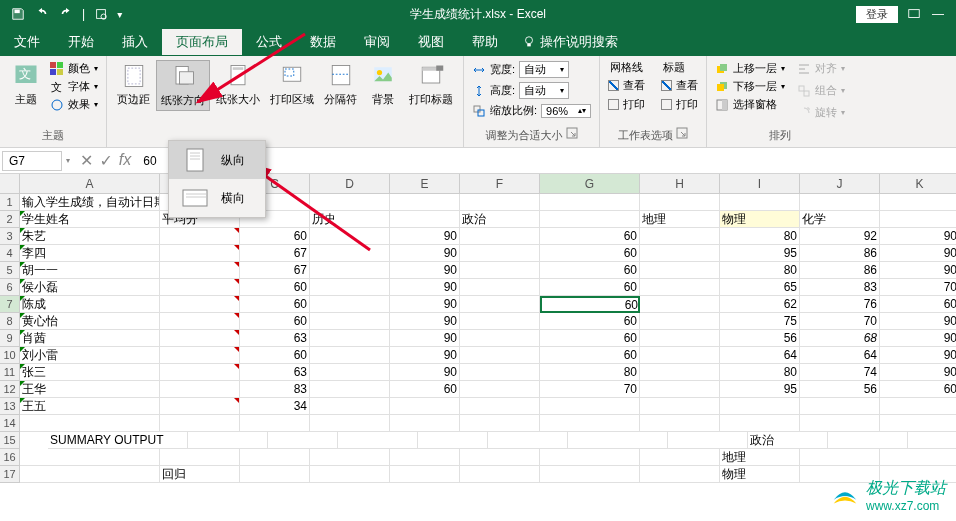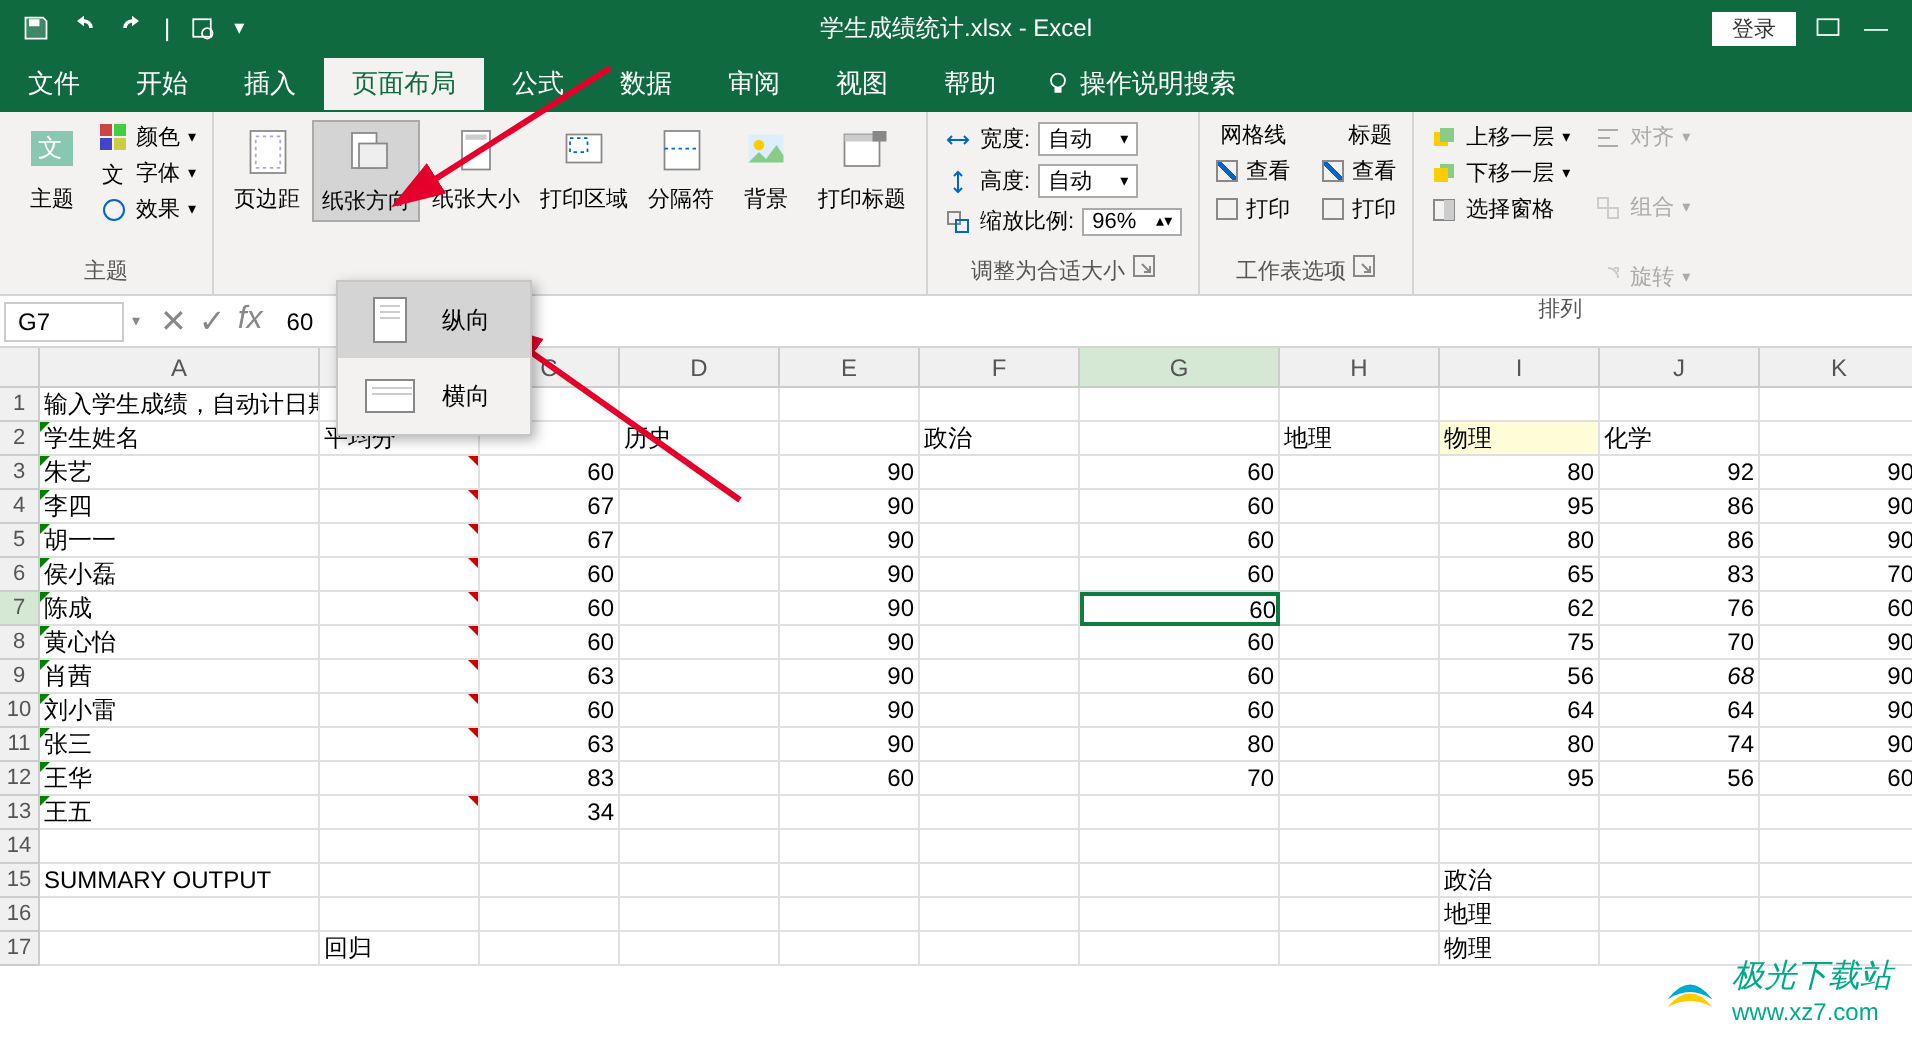--- a/index.html
+++ b/index.html
@@ -271,21 +271,21 @@
         <div class="small-row">
             <span class="chk" style="background:linear-gradient(45deg,transparent 40%,#06c 40%,#06c 60%,transparent 60%);"></span>
             <span>查看</span>
           </div>
         <div class="small-row">
             <span class="chk"></span>
             <span>打印</span>
           </div>
       </div>
       <div style="display:flex;flex-direction:column;gap:2px;font-size:11px;margin-left:10px;">
-        <div style="padding:0 4px;text-align:right;">标题</div>
+        <div style="padding:0 4px;">标题</div>
         <div class="small-row">
             <span class="chk" style="background:linear-gradient(45deg,transparent 40%,#06c 40%,#06c 60%,transparent 60%);"></span>
             <span>查看</span>
           </div>
         <div class="small-row">
             <span class="chk"></span>
             <span>打印</span>
           </div>
       </div>
     </div>
@@ -315,21 +315,21 @@
             <span style="font-size:8px;">▾</span>
           </div>
         <div class="small-row">
             <svg width="14" height="14" viewBox="0 0 14 14">
               <rect x="2" y="2" width="10" height="10" stroke="#888" fill="none"></rect>
               <rect x="7" y="2" width="5" height="10" fill="#ccc"></rect>
             </svg>
             <span>选择窗格</span>
           </div>
       </div>
-      <div style="display:flex;flex-direction:column;gap:18px;margin-left:6px;color:#aaa;">
+      <div style="display:flex;flex-direction:column;gap:5px;margin-left:6px;color:#aaa;">
         <div class="small-row">
             <svg width="14" height="14" viewBox="0 0 14 14">
               <path d="M2 3h10M2 7h6M2 11h10" stroke="#aaa"></path>
             </svg>
             <span>对齐</span>
             <span style="font-size:8px;">▾</span>
           </div>
         <div class="small-row">
             <svg width="14" height="14" viewBox="0 0 14 14">
               <rect x="2" y="2" width="5" height="5" stroke="#ccc" fill="none"></rect>
@@ -614,21 +614,21 @@
           <div class="cell" style="width: 70px;"></div>
           <div class="cell" style="width: 80px;"></div>
           <div class="cell" style="width: 100px;"></div>
           <div class="cell" style="width: 80px;"></div>
           <div class="cell" style="width: 80px;"></div>
           <div class="cell" style="width: 80px;"></div>
           <div class="cell" style="width: 80px;"></div>
         </div>
         <div class="row">
           <div class="row-h">15</div>
-          <div class="cell" style="width: 140px;">SUMMARY OUTPUT</div>
+          <div class="cell" style="width: 140px; margin-left: 28px;">SUMMARY OUTPUT</div>
           <div class="cell" style="width: 80px;"></div>
           <div class="cell" style="width: 70px;"></div>
           <div class="cell" style="width: 80px;"></div>
           <div class="cell" style="width: 70px;"></div>
           <div class="cell" style="width: 80px;"></div>
           <div class="cell" style="width: 100px;"></div>
           <div class="cell" style="width: 80px;"></div>
           <div class="cell" style="width: 80px;">政治</div>
           <div class="cell" style="width: 80px;"></div>
           <div class="cell" style="width: 80px;"></div>

